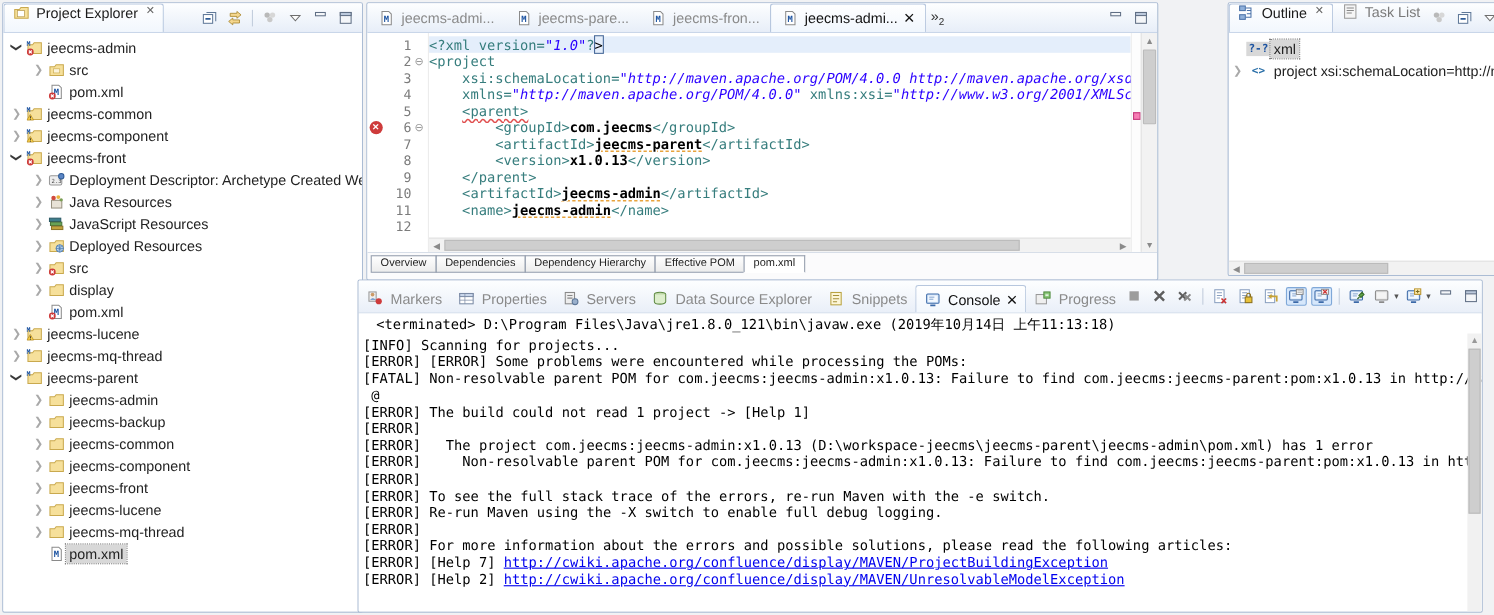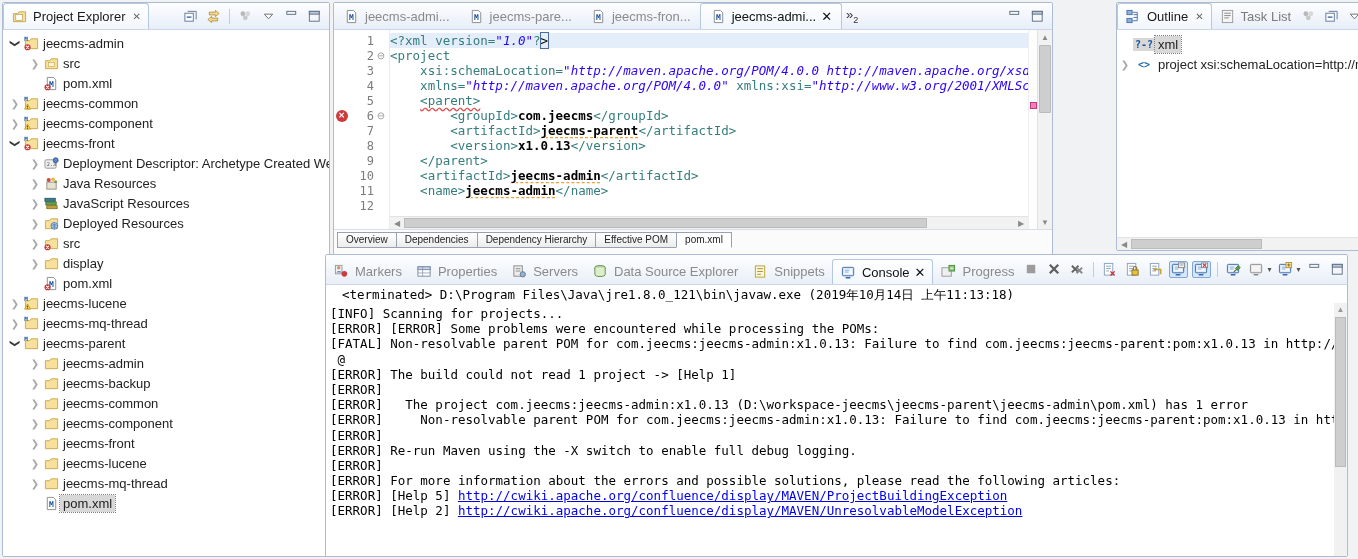--- a/index.html
+++ b/index.html
@@ -7,21 +7,21 @@
     font-family:"Liberation Sans", sans-serif; font-size:13px; color:#222; }
   .panel { position:absolute; background:#FFF; border:1px solid #ABBCD4; border-radius:2px; overflow:hidden; }
   #left-panel   { left:2px;    top:2px;   width:328px;  height:555px; }
   #editor-panel { left:333px;  top:2px;   width:720px;  height:253px; display:flex; flex-direction:column; }
   #outline-panel{ left:1116px; top:2px;   width:300px;  height:249px; display:flex; flex-direction:column; }
   #console-panel{ left:325px;  top:254px; width:1023px; height:303px; display:flex; flex-direction:column; }
 
   
   .tabbar { height:27px; flex:0 0 27px; display:flex; align-items:flex-end;
     background:linear-gradient(#FDFEFF,#E7EEF8); border-bottom:1px solid #C9D6E9; white-space:nowrap; }
-  .vtab { height:26px; display:flex; align-items:center; gap:5px; padding:0 7px;
+  .vtab { height:26px; display:flex; align-items:flex-start; gap:5px; padding:0 7px;
     color:#7A7A7A; font-size:13px; }
   .vtab.active { background:linear-gradient(#FFFFFF,#F2F7FD); border:1px solid #B7C7DE; border-bottom:none;
     border-radius:3px 3px 0 0; color:#1A1A1A; }
   .vtab .close { color:#666; font-size:10px; margin-left:2px; }
   .tb-right { margin-left:auto; display:flex; align-items:center; gap:4px; padding:0 5px 4px 0; }
   .tbi { width:19px; height:17px; display:inline-flex; align-items:center; justify-content:center; }
   .tbi.toggled { background:#D6E7FB; border:1px solid #7FA8D8; border-radius:2px; }
   .tb-sep { width:1px; height:15px; background:#C3CEDD; margin:0 2px; }
   .dd-arrow { font-size:8px; color:#555; margin-left:-2px; }
 
@@ -826,24 +826,25 @@
     <div id="console-lines">
         <div class="kline"><span>[INFO] Scanning for projects...</span></div>
         <div class="kline"><span>[ERROR] [ERROR] Some problems were encountered while processing the POMs:</span></div>
         <div class="kline"><span>[FATAL] Non-resolvable parent POM for com.jeecms:jeecms-admin:x1.0.13: Failure to find com.jeecms:jeecms-parent:pom:x1.0.13 in http://maven.jeec</span></div>
         <div class="kline"><span> @</span></div>
         <div class="kline"><span>[ERROR] The build could not read 1 project -&gt; [Help 1]</span></div>
         <div class="kline"><span>[ERROR]</span></div>
         <div class="kline"><span>[ERROR]   The project com.jeecms:jeecms-admin:x1.0.13 (D:\workspace-jeecms\jeecms-parent\jeecms-admin\pom.xml) has 1 error</span></div>
         <div class="kline"><span>[ERROR]     Non-resolvable parent POM for com.jeecms:jeecms-admin:x1.0.13: Failure to find com.jeecms:jeecms-parent:pom:x1.0.13 in http://maven.</span></div>
         <div class="kline"><span>[ERROR]</span></div>
+        <div class="kline"><span>[ERROR] To see the full stack trace of the errors, re-run Maven with the -e switch.</span></div>
         <div class="kline"><span>[ERROR] Re-run Maven using the -X switch to enable full debug logging.</span></div>
         <div class="kline"><span>[ERROR]</span></div>
         <div class="kline"><span>[ERROR] For more information about the errors and possible solutions, please read the following articles:</span></div>
-        <div class="kline"><span>[ERROR] [Help 5] </span><a href="#">http://cwiki.apache.org/confluence/display/MAVEN/ProjectBuildingException</a></div>
+        <div class="kline"><span>[ERROR] [Help 7] </span><a href="#">http://cwiki.apache.org/confluence/display/MAVEN/ProjectBuildingException</a></div>
         <div class="kline"><span>[ERROR] [Help 2] </span><a href="#">http://cwiki.apache.org/confluence/display/MAVEN/UnresolvableModelException</a></div>
       </div>
     <div id="console-vsb">
       <div class="sb-arrow" style="top:0;">▲</div>
       <div class="hsb-thumb" style="top:14px;left:1px;right:1px;width:auto;height:150px;"></div>
     </div>
   </div>
 </div>
 
 </body></html>

